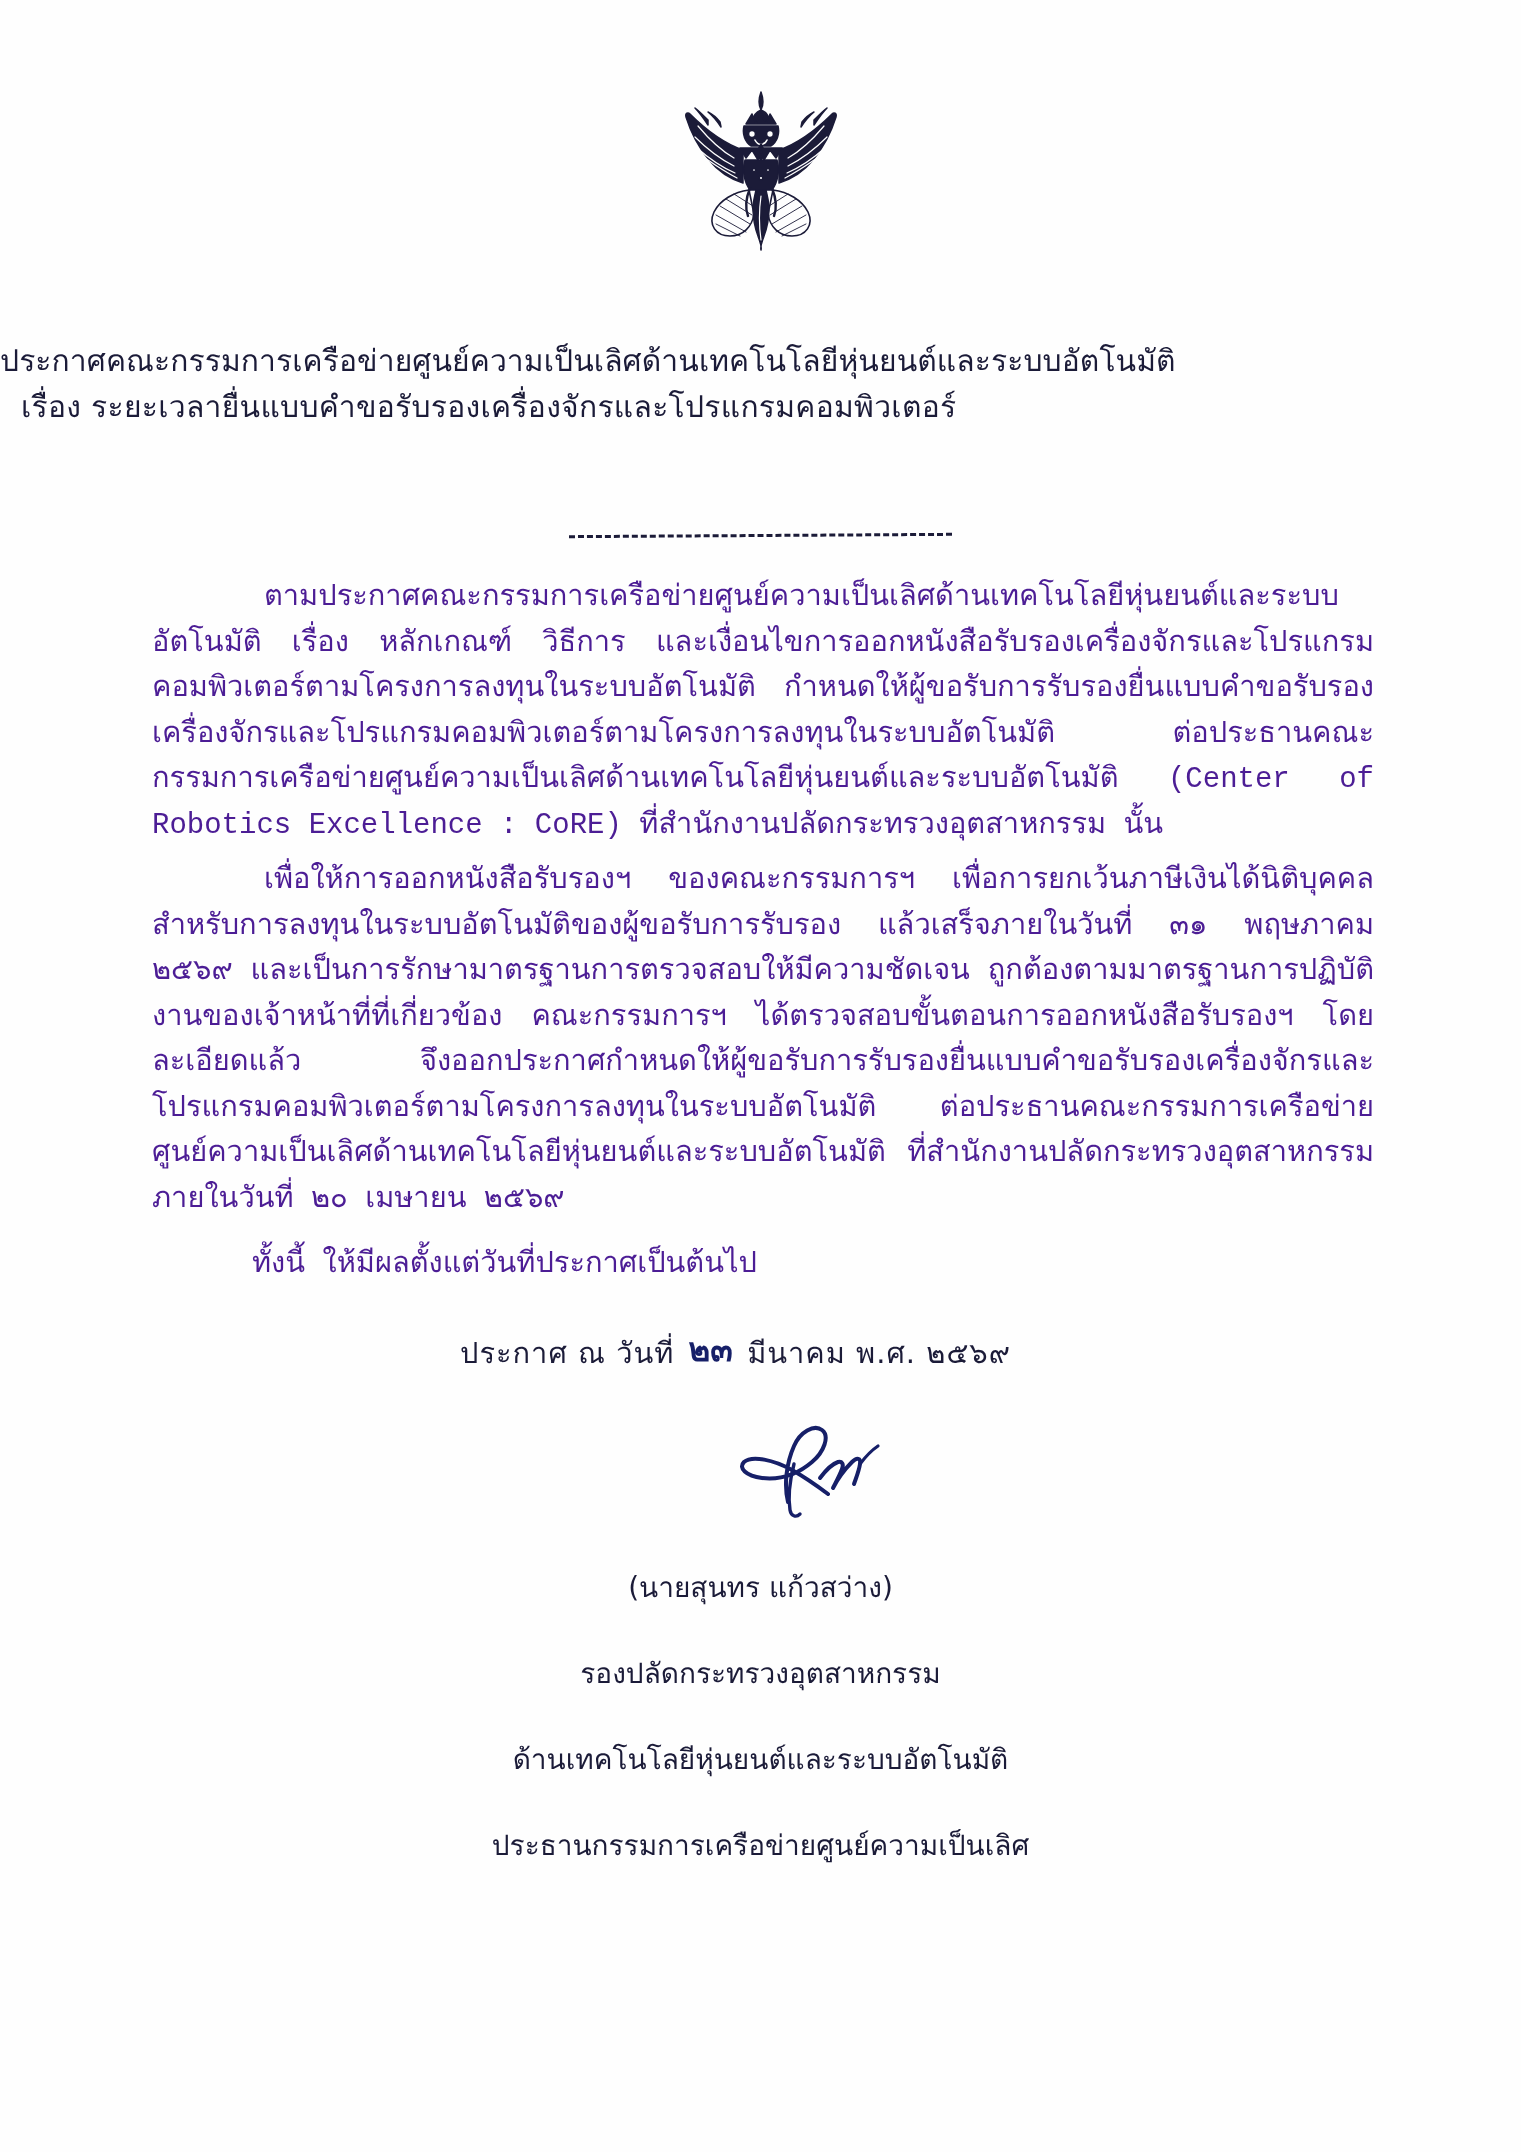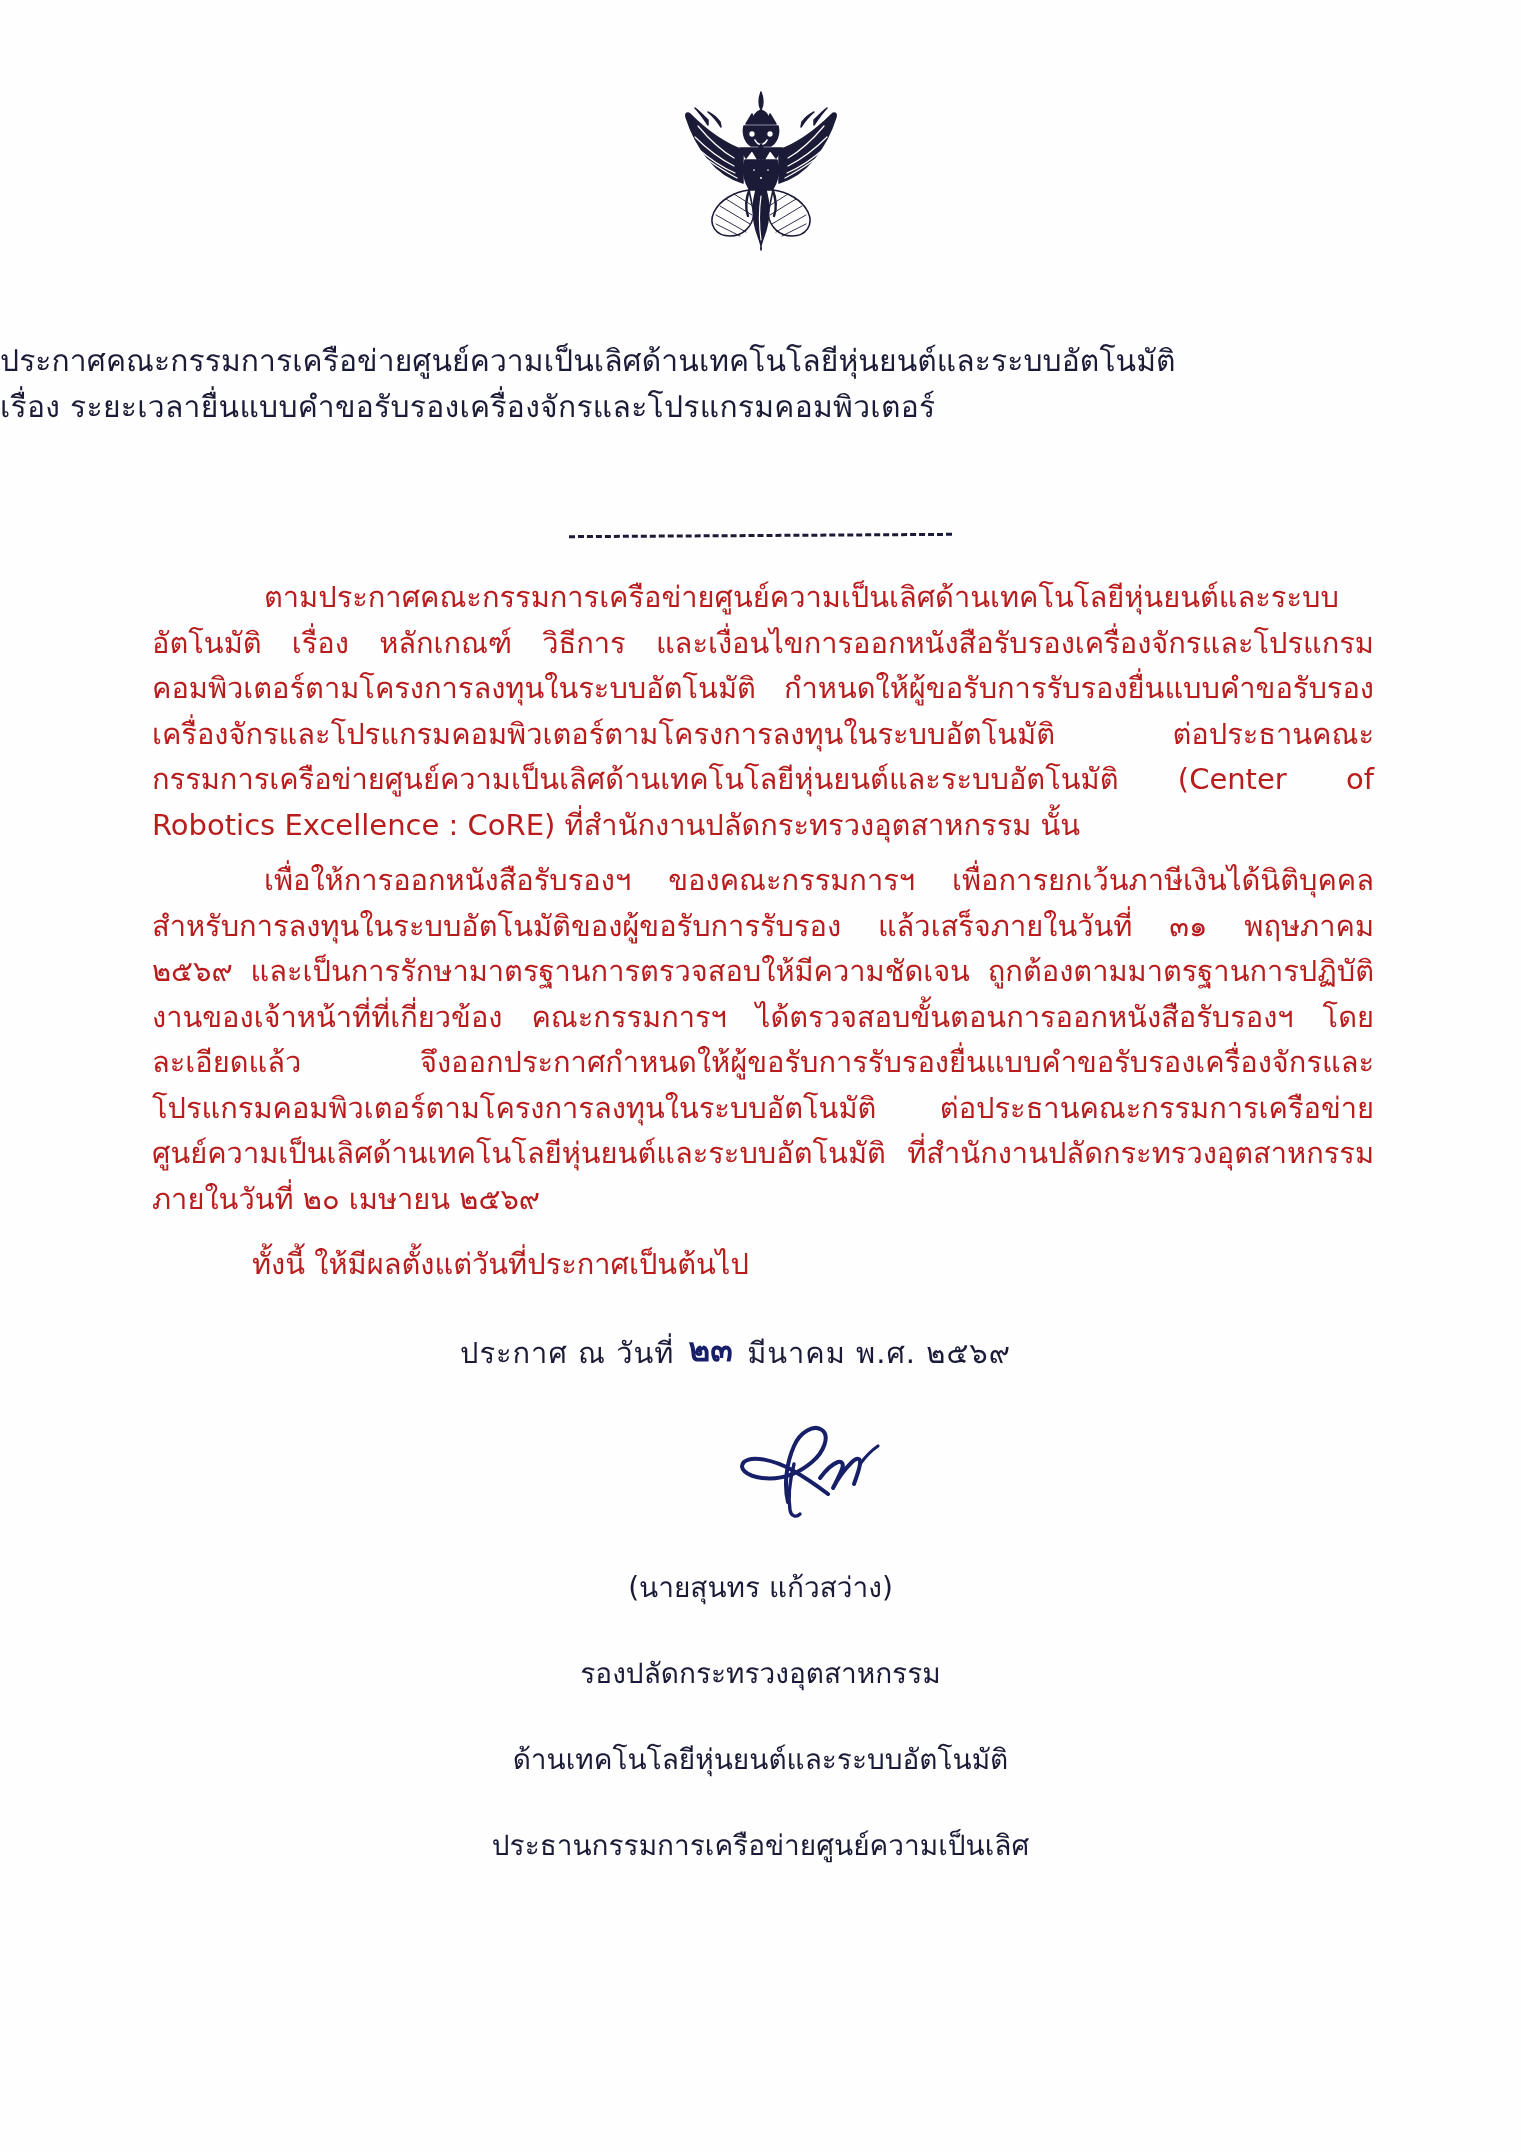--- a/index.html
+++ b/index.html
@@ -44,21 +44,21 @@
     width: 1521px;
     text-align: left;
   }
   .heading-line {
     font-size: 30px;
     line-height: 46px;
     letter-spacing: 0.1px;
     color: #1b1b38;
     white-space: nowrap;
   }
-  .heading-line.l2 { letter-spacing: 0.3px; }
+  .heading-line.l2 { letter-spacing: 0.3px; padding-left: 21px; }
 
   
   .separator {
     position: absolute;
     top: 534px;
     left: 0;
     width: 1521px;
     display: flex;
     justify-content: center;
   }
@@ -72,24 +72,25 @@
   
   .body-block {
     position: absolute;
     top: 575px;
     left: 152px;
     width: 1222px;
   }
   .para {
     font-size: 29px;
     line-height: 45.5px;
-    color: #b91c1c;
+    color: #4c1d95;
     text-align: justify;
     text-justify: inter-word;
     margin: 0 0 10px 0;
+    font-family: Liberation Mono, monospace;
   }
   .para .indent { display: inline-block; width: 112px; }
   .para.p2 { margin-top: 4px; }
   .para.p3 { margin-top: 20px; text-align: left; }
   .para.p3 .indent { width: 100px; }
 
   
   .date-line {
     position: absolute;
     top: 1330px;

